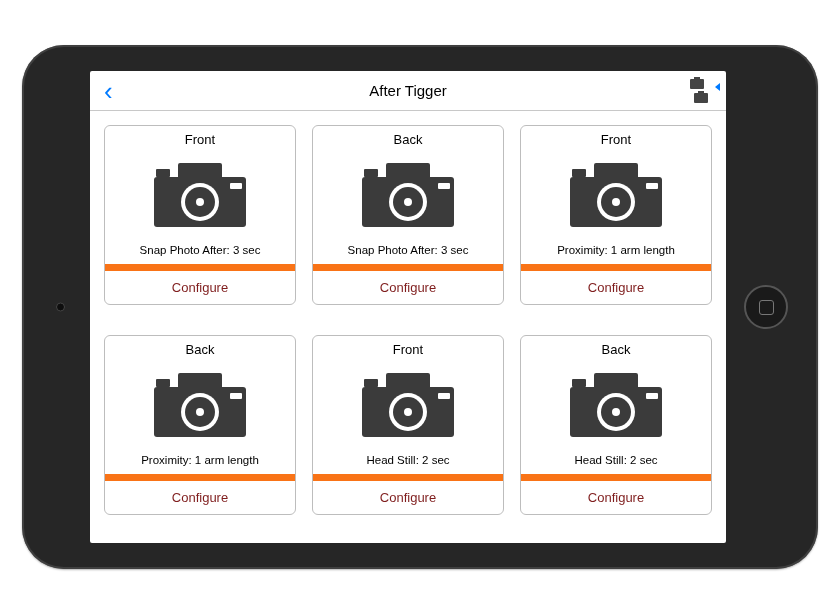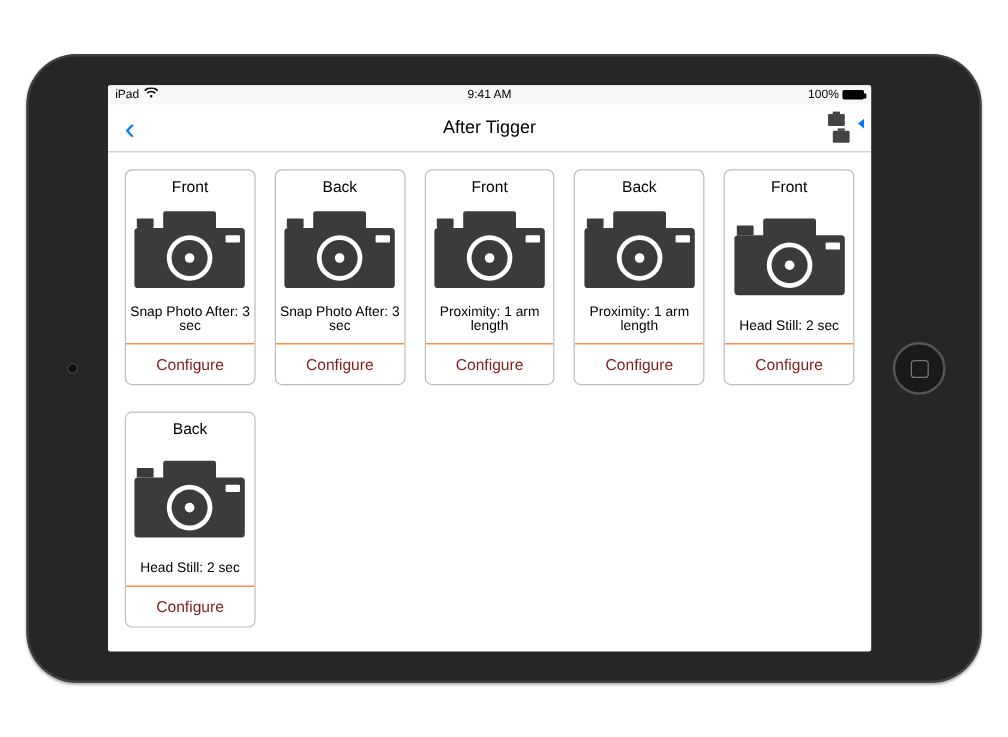--- a/index.html
+++ b/index.html
@@ -160,21 +160,21 @@
     width: 0; height: 0;
     border-top: 4px solid transparent;
     border-bottom: 4px solid transparent;
     border-right: 5px solid #007aff;
   }
   
   .content {
     flex: 1;
     padding: 14px 14px;
     display: grid;
-    grid-template-columns: repeat(5, 1fr);
+    grid-template-columns: repeat(3, 1fr);
     gap: 16px 16px;
     overflow: hidden;
   }
   .card {
     border: 1px solid #bdbdbd;
     border-radius: 6px;
     display: flex;
     flex-direction: column;
     align-items: stretch;
     overflow: hidden;
@@ -191,53 +191,38 @@
     display: flex;
     align-items: center;
     justify-content: center;
   }
   .camera-svg { width: 100px; height: 72px; }
   .card-desc {
     text-align: center;
     font-size: 11.5px;
     color: #000;
     padding: 4px 0 8px;
-    border-bottom: 1px solid #f97316;
+    border-bottom: 7px solid #f97316;
   }
   .card-action {
     text-align: center;
     font-size: 13px;
     color: #7f1d1d;
     padding: 9px 0;
   }
 </style>
 </head>
 <body>
 
 <div class="device-frame">
   <div class="front-camera"></div>
   <div class="home-button"></div>
 
   <div class="screen">
 
-    <div class="status-bar">
-      <div class="status-left">
-        <span>iPad</span>
-        <span class="wifi-icon">
-          <svg width="12" height="9" viewBox="0 0 12 9">
-            <path d="M6 8.2a1 1 0 100-2 1 1 0 000 2zM3.2 5.1a4 4 0 015.6 0l1-1a5.4 5.4 0 00-7.6 0l1 1zM1.1 3a7 7 0 019.8 0l1-1a8.4 8.4 0 00-11.8 0l1 1z" fill="#000"></path>
-          </svg>
-        </span>
-      </div>
-      <div class="status-center">9:41 AM</div>
-      <div class="status-right">
-        <span>100%</span>
-        <span class="battery-icon"></span>
-      </div>
-    </div>
 
     <div class="nav-bar">
       <span class="back-chevron">‹</span>
       <span class="nav-title">After Tigger</span>
       <span class="nav-right-icon">
         <span class="swap-cam a"></span>
         <span class="swap-cam b"></span>
         <span class="swap-arrow"></span>
       </span>
     </div>

